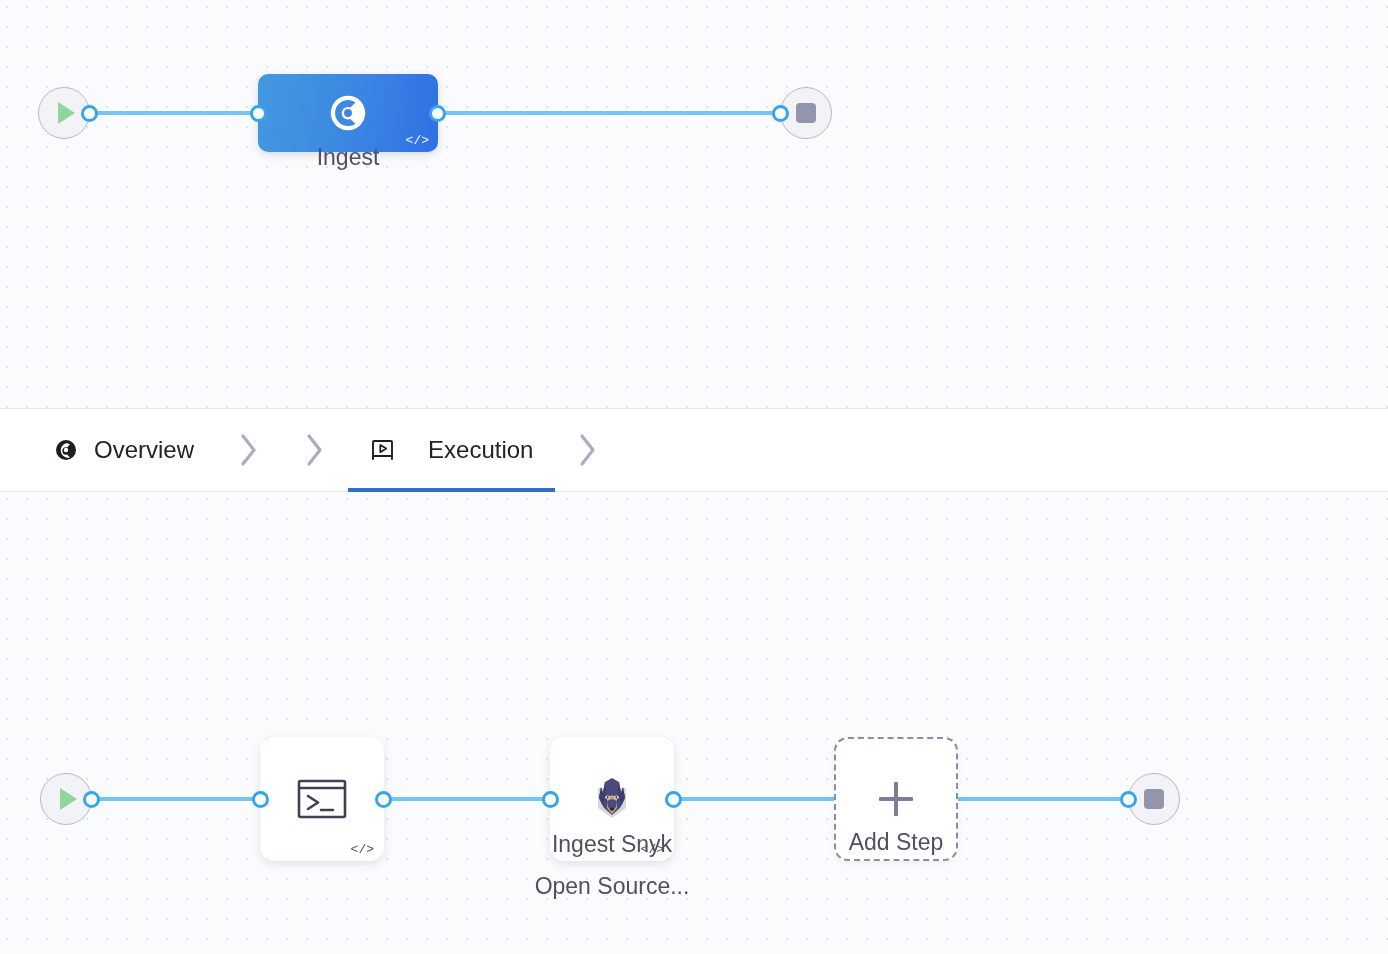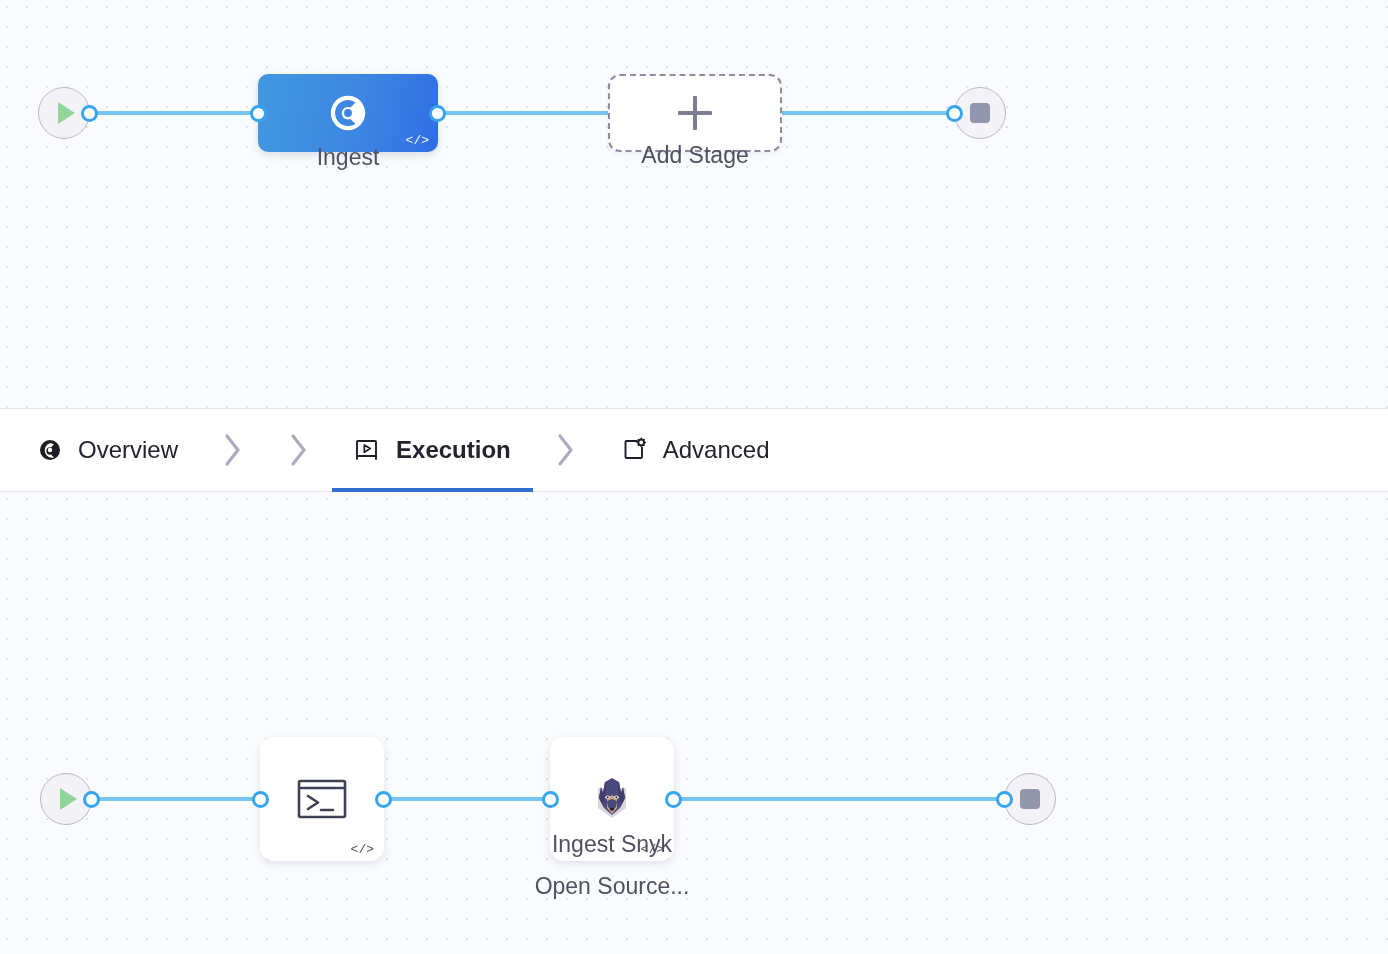--- a/index.html
+++ b/index.html
@@ -186,36 +186,36 @@
   
   .tabbar {
     position: relative;
     flex: 0 0 84px;
     height: 84px;
     background: #ffffff;
     border-top: 1px solid #e4e6ef;
     border-bottom: 1px solid #e4e6ef;
     display: flex;
     align-items: stretch;
-    padding-left: 14px;
+    padding-left: 30px;
   }
   .tab {
     display: flex;
     align-items: center;
     gap: 14px;
     padding: 0 22px;
     position: relative;
     cursor: pointer;
   }
   .tab .tab-label {
     font-size: 24px;
     color: #22232c;
     white-space: nowrap;
   }
-  .tab.active .tab-label { font-weight: bold; }
+  .tab.active .tab-label { font-weight: normal; margin-left: 16px; }
   .tab.active::after {
     content: "";
     position: absolute;
     left: 0; right: 0; bottom: -1px;
     height: 4px;
     background: #2f6fd0;
   }
   .tab-sep {
     display: flex;
     align-items: center;
@@ -256,26 +256,20 @@
             <circle cx="24" cy="24" r="4.1" fill="#3c86e2"></circle>
           </svg>
           <span class="code-badge">&lt;/&gt;</span>
         </div>
         <div class="port port-right"></div>
         <div class="caption" style="top:62px;">Ingest</div>
       </div>
 
       <div class="wire" style="width:170px;"></div>
 
-      <div class="node-wrap">
-        <div class="dashed-node dashed-stage">
-          <div class="plus"></div>
-        </div>
-        <div class="caption" style="top:60px;">Add Stage</div>
-      </div>
 
       <div class="wire" style="width:172px;"></div>
 
       <div class="port" style="margin-right:-9px;"></div>
       <div class="terminal">
         <div class="stop-sq"></div>
       </div>
 
     </div>
   </div>
@@ -317,30 +311,20 @@
       </span>
       <span class="tab-label">Execution</span>
     </div>
 
     <div class="tab-sep">
       <svg width="20" height="34" viewBox="0 0 20 34">
           <path d="M4 3 L15 17 L4 31" stroke="#a9adbe" stroke-width="3.2" fill="none" stroke-linecap="round" stroke-linejoin="round"></path>
         </svg>
     </div>
 
-    <div class="tab">
-      <span class="tab-icon">
-        <svg width="26" height="26" viewBox="0 0 26 26">
-          <path d="M15 4 H4.5 a1 1 0 0 0 -1 1 V20 a1 1 0 0 0 1 1 H19 a1 1 0 0 0 1 -1 V10.5" fill="none" stroke="#1d1e26" stroke-width="1.9" stroke-linecap="round"></path>
-          <circle cx="19.2" cy="5.4" r="2.9" fill="none" stroke="#1d1e26" stroke-width="1.8"></circle>
-          <path d="M19.2 1.3 v1.3 M19.2 8.2 v1.3 M15.1 5.4 h1.3 M22 5.4 h1.3 M16.3 2.5 l0.9 0.9 M21.2 7.4 l0.9 0.9 M22.1 2.5 l-0.9 0.9 M17.2 7.4 l-0.9 0.9" stroke="#1d1e26" stroke-width="1.5" stroke-linecap="round"></path>
-        </svg>
-      </span>
-      <span class="tab-label">Advanced</span>
-    </div>
 
   </div>
 
   <div class="canvas canvas-steps">
     <div class="row row-steps">
 
       <div class="terminal" style="margin-left:40px;">
         <div class="play-tri"></div>
       </div>
       <div class="port port-on-terminal"></div>
@@ -383,20 +367,26 @@
         </div>
         <div class="port port-right"></div>
         <div class="caption caption-2l" style="top:86px;">
           <div>Ingest Snyk</div>
           <div>Open Source...</div>
         </div>
       </div>
 
       <div class="wire" style="width:160px;"></div>
 
+      <div class="node-wrap">
+        <div class="dashed-node dashed-step">
+          <div class="plus"></div>
+        </div>
+        <div class="caption" style="top:84px;">Add Step</div>
+      </div>
 
       <div class="wire" style="width:170px;"></div>
 
       <div class="port" style="margin-right:-9px;"></div>
       <div class="terminal">
         <div class="stop-sq"></div>
       </div>
 
     </div>
   </div>

